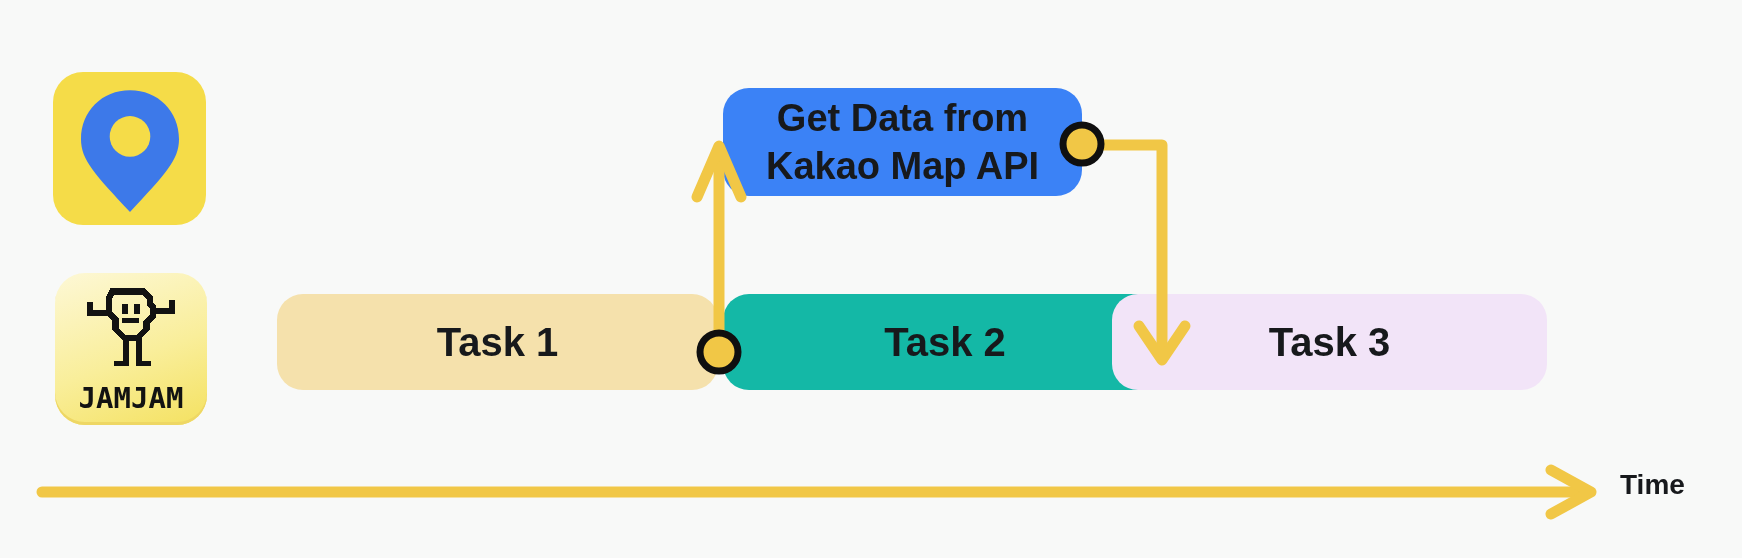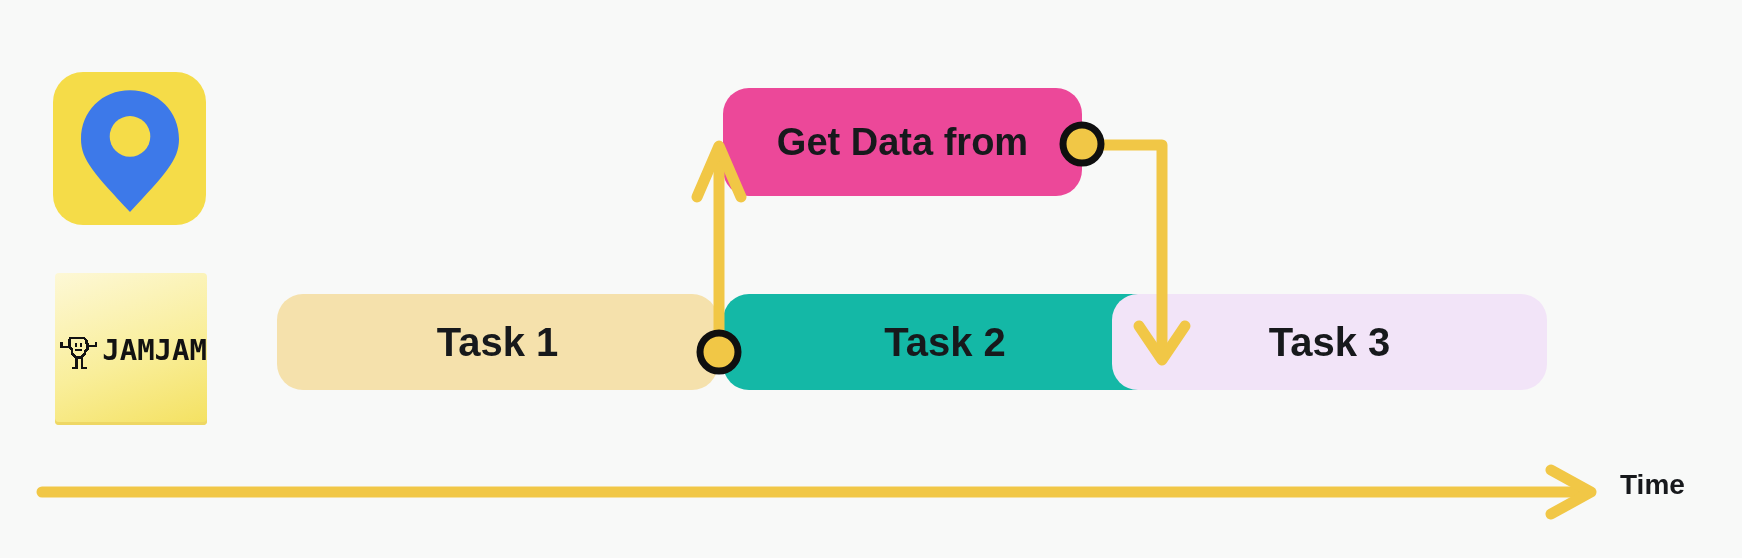--- a/index.html
+++ b/index.html
@@ -21,39 +21,39 @@
     position:absolute; left:53px; top:72px;
     width:153px; height:153px;
     background:#f5dc48;
     border-radius:30px;
     display:flex; align-items:center; justify-content:center;
   }
   .jamjam-icon{
     position:absolute; left:55px; top:273px;
     width:152px; height:152px;
     background:linear-gradient(160deg,#fdf8d6 0%,#f9ee9a 55%,#f4e160 100%);
-    border-radius:4px;
+    border-radius:30px;
     box-shadow:inset 0 -3px 0 #eed764;
-    display:flex; flex-direction:row; align-items:center; justify-content:flex-start;
+    display:flex; flex-direction:column; align-items:center; justify-content:flex-start;
   }
   .jamjam-char{ margin-top:12px; }
   .jamjam-label{
     margin-top:2px;
     font-family:"DejaVu Sans Mono",monospace;
     font-weight:bold;
     font-size:29px;
     letter-spacing:0px;
     color:#121212;
   }
 
   
   .api-box{
     position:absolute; left:723px; top:88px;
     width:359px; height:108px;
-    background:#ec4899;
+    background:#3b82f6;
     border-radius:26px;
     display:flex; flex-direction:column; align-items:center; justify-content:center;
     font-size:38px; font-weight:700; line-height:48px;
     text-align:center;
   }
 
   
   .task{
     position:absolute; top:294px; height:96px;
     border-radius:26px;
@@ -107,20 +107,21 @@
       <rect class="px" x="15.4" y="17" width="1.8" height="9"></rect>
       <rect class="px" x="19.6" y="17" width="1.8" height="9"></rect>
       <rect class="px" x="12.6" y="24.2" width="2.9" height="1.8"></rect>
       <rect class="px" x="21.4" y="24.2" width="2.9" height="1.8"></rect>
     </svg>
     <div class="jamjam-label">JAMJAM</div>
   </div>
 
   <div class="api-box">
     <div>Get Data from</div>
+    <div>Kakao Map API</div>
   </div>
 
   <div class="task task1">
     <span>Task 1</span>
   </div>
   <div class="task task2">
     <span>Task 2</span>
   </div>
   <div class="task task3">
     <span>Task 3</span>

